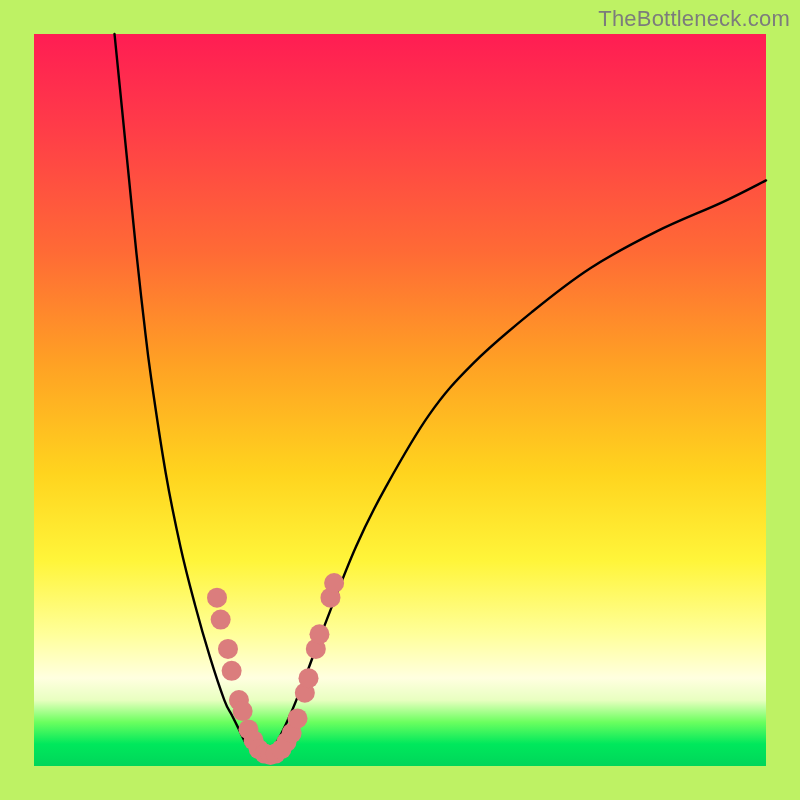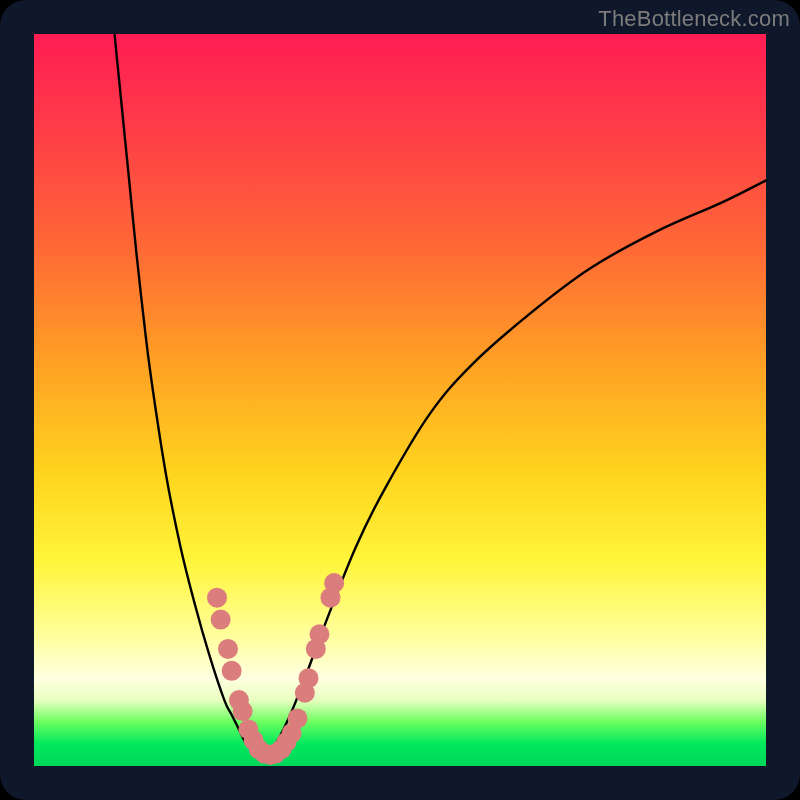--- a/index.html
+++ b/index.html
@@ -10,22 +10,21 @@
     background: #000;
     overflow: hidden;
     font-family: Arial, Helvetica, sans-serif;
   }
   .frame {
     position: absolute;
     left: 0;
     top: 0;
     width: 800px;
     height: 800px;
-    background: #0f172a;
-    border-radius: 26px;
+    background: #bef264;
   }
   .plot {
     position: absolute;
     left: 34px;
     top: 34px;
     width: 732px;
     height: 732px;
     
     background: linear-gradient(
       to bottom,

